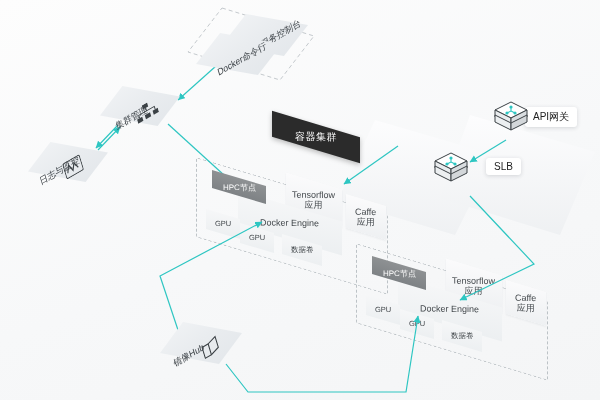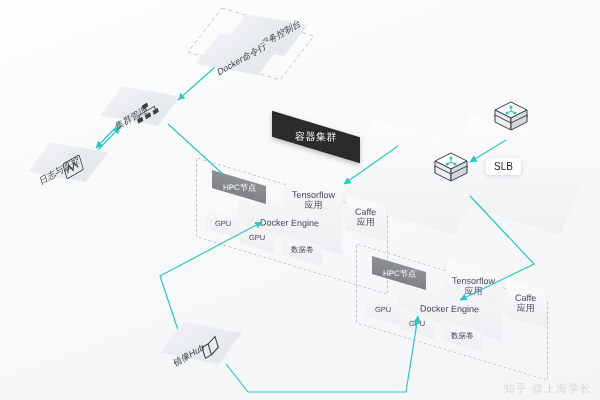--- a/index.html
+++ b/index.html
@@ -278,20 +278,23 @@
       <polygon points="1,14 17,22 17,29 1,21" fill="#eceff1" stroke="#3b4145" stroke-width="1"></polygon>
       <polygon points="33,14 17,22 17,29 33,21" fill="#d3d7da" stroke="#3b4145" stroke-width="1"></polygon>
       <g transform="translate(17,9)">
         <circle cx="0" cy="-3" r="1.6" fill="#2ec6c2"></circle>
         <circle cx="-4" cy="3" r="1.6" fill="#2ec6c2"></circle>
         <circle cx="4" cy="3" r="1.6" fill="#2ec6c2"></circle>
         <path d="M0,-3 L0,1 M0,1 L-4,3 M0,1 L4,3" stroke="#2ec6c2" stroke-width="1.1" fill="none"></path>
       </g>
     </svg>
   </div>
+  <div class="pill" style="left:525px; top:107px;">
+    <span>API网关</span>
+  </div>
 
   <div class="cube" style="left:434px; top:152px;">
     <svg width="34" height="32" viewBox="0 0 34 32">
       <polygon points="17,1 33,9 17,17 1,9" fill="#ffffff" stroke="#3b4145" stroke-width="1"></polygon>
       <polygon points="1,9 17,17 17,24 1,16" fill="#e9ecee" stroke="#3b4145" stroke-width="1"></polygon>
       <polygon points="33,9 17,17 17,24 33,16" fill="#d9dde0" stroke="#3b4145" stroke-width="1"></polygon>
       <polygon points="1,14 17,22 17,29 1,21" fill="#eceff1" stroke="#3b4145" stroke-width="1"></polygon>
       <polygon points="33,14 17,22 17,29 33,21" fill="#d3d7da" stroke="#3b4145" stroke-width="1"></polygon>
       <g transform="translate(17,9)">
         <circle cx="0" cy="-3" r="1.6" fill="#2ec6c2"></circle>
@@ -326,14 +329,13 @@
       <path d="M178,330 L160,276 L262,222"></path>
 
       <path d="M226,364 L248,392 L406,392 L418,316"></path>
     </g>
 
     <path d="M98,150 L120,127" stroke="#2ec6c2" stroke-width="1.2" fill="none" marker-end="url(#ah)"></path>
 
     <path d="M506,140 L470,162" stroke="#2ec6c2" stroke-width="1.2" fill="none" marker-end="url(#ah)"></path>
   </svg>
 
-  <div class="watermark">知乎 @上海学长</div>
 </div>
 
 </body></html>

